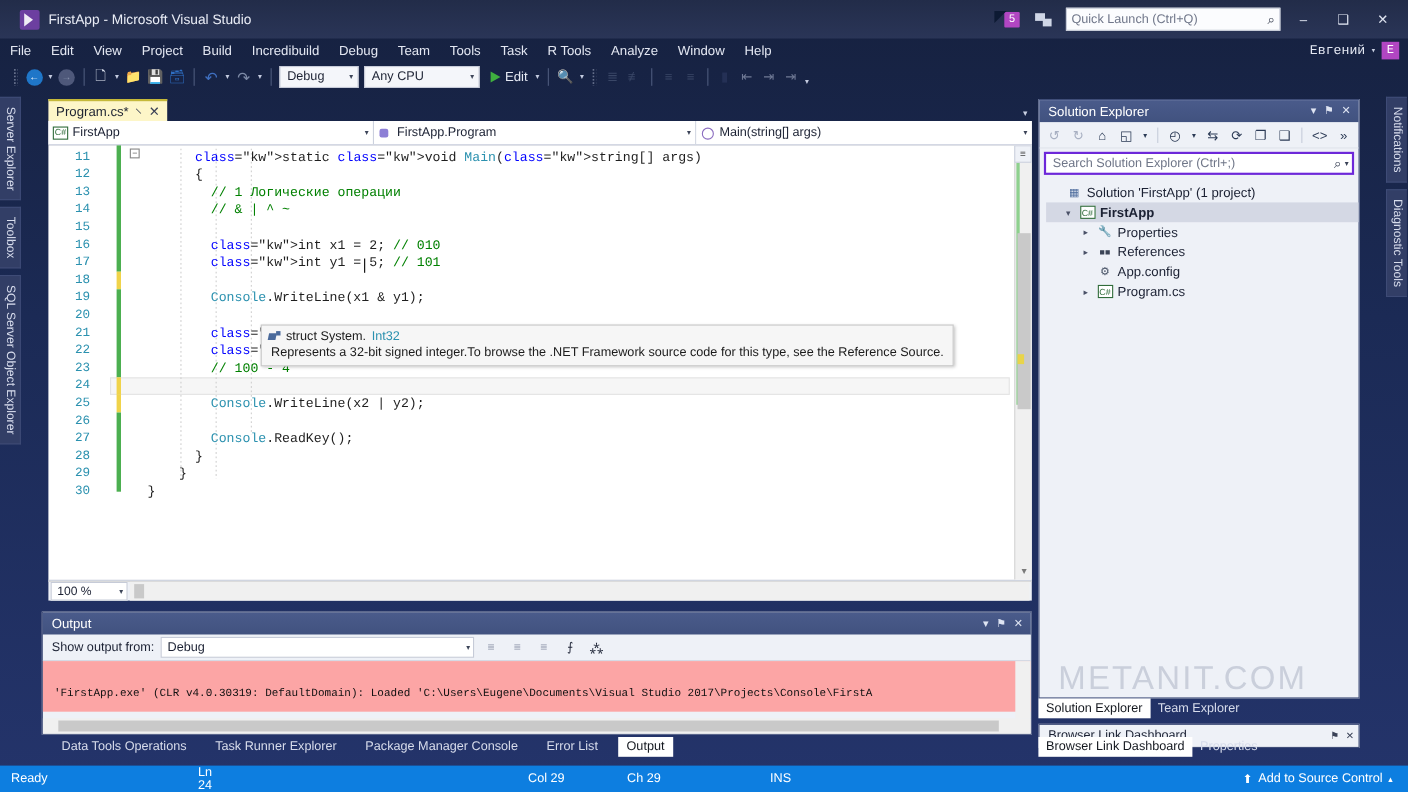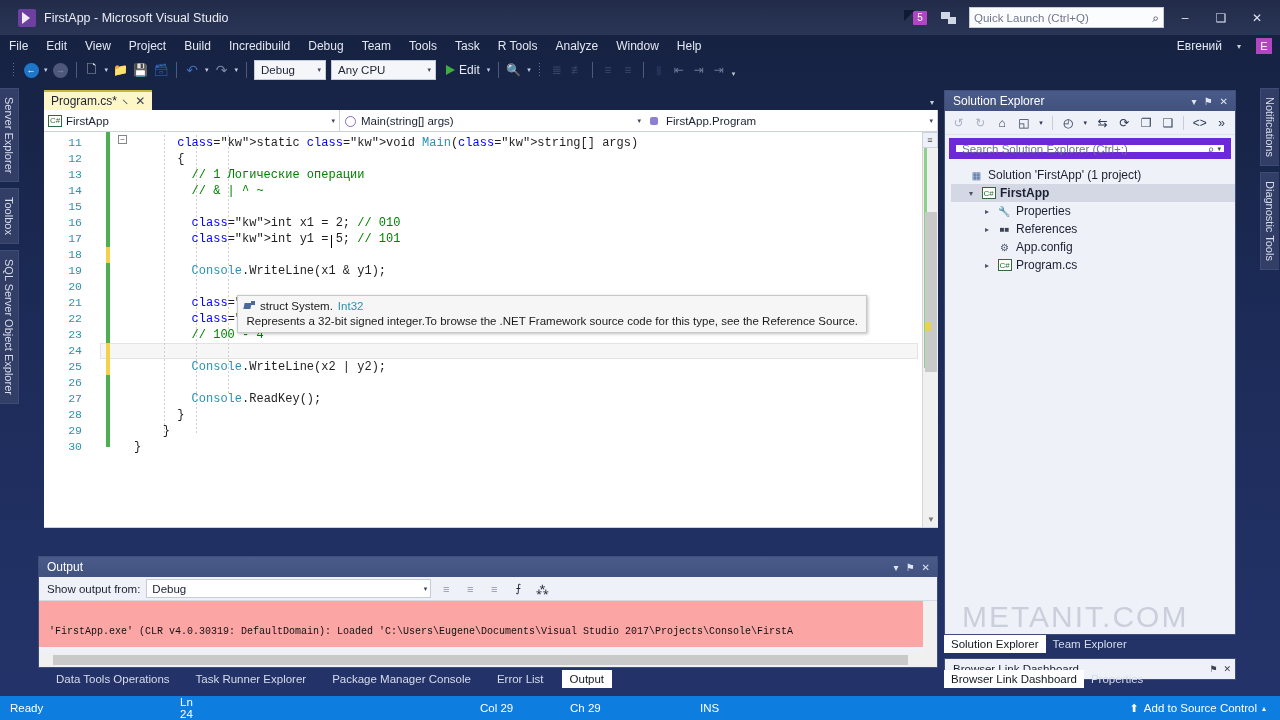--- a/index.html
+++ b/index.html
@@ -58,21 +58,21 @@
   .ql-search{ font-size:12px;color:#3c4354; }
   .winbtn{ width:30px;height:24px;display:flex;align-items:center;justify-content:center;
     color:#dfe4f0;font-size:12px;}
 
   
   .menubar{
     position:absolute;left:0;top:35px;width:1280px;height:22px;
     display:flex;align-items:center;
   }
   .menu-item{ color:#e3e7f2;font-size:12px;padding:2px 9px;}
-  .menu-right{ margin-left:auto; display:flex;align-items:center;gap:15px;padding-right:8px;}
+  .menu-right{ margin-left:auto; display:flex;align-items:center;gap:5px;padding-right:8px;font-family:Liberation Mono, monospace;}
   .user-name{color:#e3e7f2;font-size:12px;}
   .caret{ font-size:8px;color:#c7cee0;}
   .user-avatar{
     width:16px;height:16px;background:#b146c2;color:#fff;font-size:11px;
     display:flex;align-items:center;justify-content:center;
   }
 
   
   .toolbar{
     position:absolute;left:0;top:57px;width:1280px;height:26px;
@@ -232,21 +232,21 @@
   .btab{font-size:11.5px;color:#d7dceb;padding:3px 8px;margin-left:10px;}
   .btab.active{background:#ffffff;color:#14181f;}
 
   
   .solution-explorer{position:absolute;left:944px;top:90px;width:292px;height:545px;background:#eef1f7;
     border:1px solid #3f4d78;}
   .se-toolbar{height:24px;display:flex;align-items:center;padding:0 4px;gap:3px;border-bottom:1px solid #dfe3ec;}
   .se-ico{width:20px;height:19px;display:flex;align-items:center;justify-content:center;font-size:12px;color:#2b3a55;}
   .se-ico.dim{color:#a8b0c2;}
   .se-sep{width:1px;height:14px;background:#c6ccda;margin:0 3px;}
-  .se-search{height:21px;margin:3px 4px;background:#fff;border:7px solid #6d28d9;display:flex;align-items:center;
+  .se-search{height:21px;margin:3px 4px;background:#fff;border:2px solid #6d28d9;display:flex;align-items:center;
     padding:0 3px 0 6px;}
   .se-search .ph{font-size:11.5px;color:#6f7688;flex:1;}
   .se-tree{padding:4px 0 0 6px;font-size:12px;color:#1b2133;}
   .tree-row{display:flex;align-items:center;height:18px;gap:4px;padding-left:2px;}
   .tree-row.sel{background:#d4d8e4;}
   .tw{width:12px;text-align:center;font-size:8px;color:#4a5167;flex:none;}
   .ti{width:15px;display:flex;align-items:center;justify-content:center;flex:none;font-size:10px;}
   .bold{font-weight:bold;}
   .watermark{position:absolute;left:962px;top:600px;font-size:30px;letter-spacing:2px;
     color:rgba(120,130,155,.30);font-family:"Liberation Sans",sans-serif;pointer-events:none;}
@@ -395,28 +395,28 @@
       </div>
       <div class="tabstrip-right">▾</div>
     </div>
 
     <div class="navbar">
       <div class="nav-combo" style="width:296px;">
         <span class="ico-cs">C#</span>
         <span>FirstApp</span>
         <span class="nc-arrow">▾</span>
       </div>
+      <div class="nav-combo" style="width:293px;">
+        <span class="ico-class"></span>
+        <span>FirstApp.Program</span>
+        <span class="nc-arrow">▾</span>
+      </div>
       <div class="nav-combo" style="flex:1;border-right:none;">
         <span class="ico-method"></span>
         <span>Main(string[] args)</span>
-        <span class="nc-arrow">▾</span>
-      </div>
-      <div class="nav-combo" style="width:293px;">
-        <span class="ico-class"></span>
-        <span>FirstApp.Program</span>
         <span class="nc-arrow">▾</span>
       </div>
     </div>
 
     <div class="code-area">
 
       <div class="hl-line" style="top:211px;"></div>
 
       <div class="change-bar">
         <div class="cb-seg" style="top:0px;height:115px;background:#4caf50;"></div>
@@ -475,20 +475,29 @@
       <div class="editor-vscroll" style="top:0;">
         <div class="scroll-arrow" style="top:0;">▲</div>
         <div class="minimap-mark" style="top:16px;height:220px;background:#8ed08e;left:1px;width:3px;"></div>
         <div class="scroll-thumb" style="top:80px;height:160px;"></div>
         <div class="minimap-mark" style="top:190px;height:9px;background:#e8d44a;left:2px;width:6px;"></div>
         <div class="scroll-arrow" style="bottom:0;">▼</div>
       </div>
       <div class="split-ctl">≡</div>
     </div>
 
+    <div class="editor-hscroll">
+      <div class="zoom-combo">
+        <span>100 %</span>
+        <span class="zc-arrow">▾</span>
+      </div>
+      <div class="hs-track">
+        <div class="hs-thumb"></div>
+      </div>
+    </div>
   </div>
 
   <div class="output-panel">
     <div class="panel-head">
       <div class="panel-title">Output</div>
       <div class="panel-head-btns">
         <span>▾</span>
         <span>⚑</span>
         <span>✕</span>
       </div>

